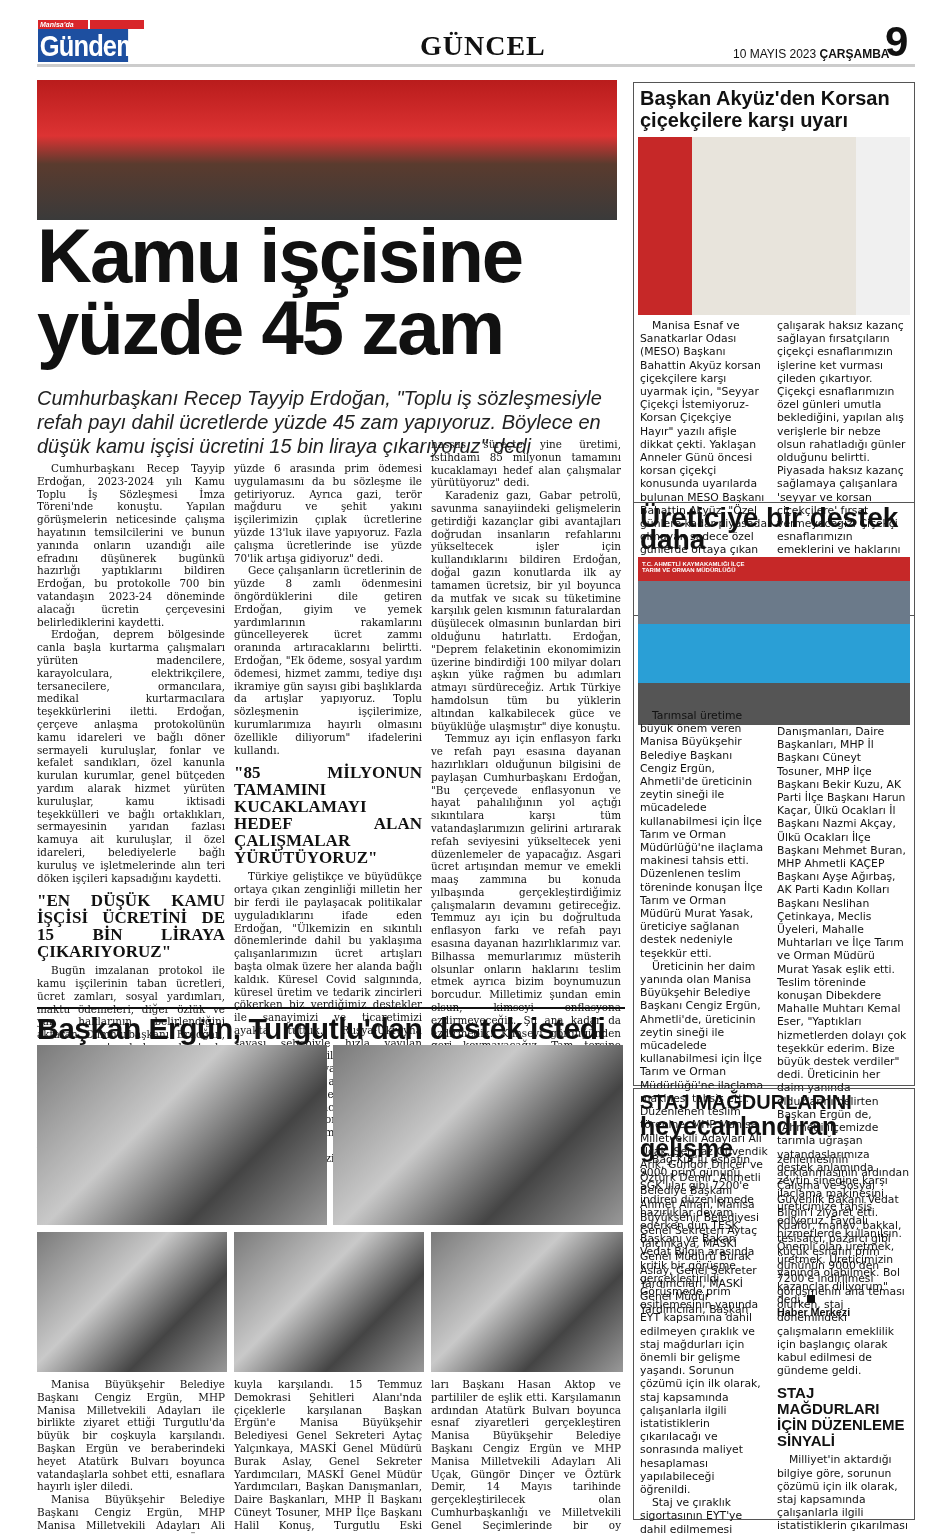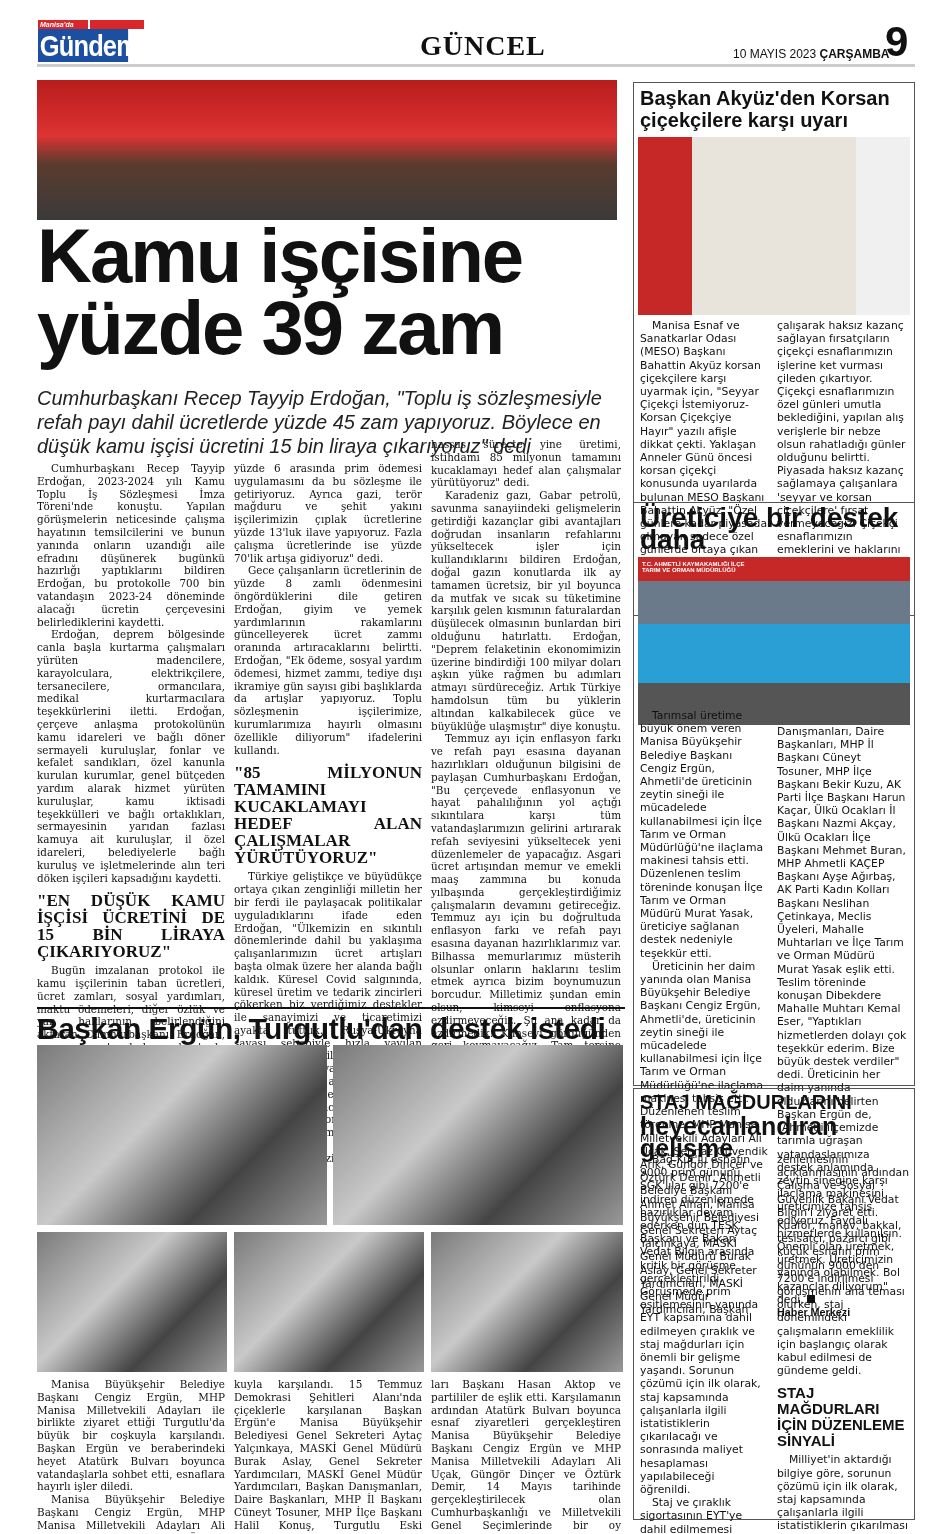--- a/index.html
+++ b/index.html
@@ -39,21 +39,21 @@
   <div class="main">Gündem</div>
 </div>
 <div class="abs section">GÜNCEL</div>
 <div class="abs date"><span>10 MAYIS 2023</span> <b>ÇARŞAMBA</b></div>
 <div class="abs pageno">9</div>
 <div class="abs hr-top"></div>
 
 <div class="abs ph-main"></div>
 <div class="abs headline">
   <div>Kamu işçisine</div>
-  <div>yüzde 39 zam</div>
+  <div>yüzde 45 zam</div>
 </div>
 <div class="abs deck">Cumhurbaşkanı Recep Tayyip Erdoğan, "Toplu iş sözleşmesiyle refah payı dahil ücretlerde yüzde 45 zam yapıyoruz. Böylece en düşük kamu işçisi ücretini 15 bin liraya çıkarıyoruz" dedi</div>
 
 <div class="abs col" style="left:37px;top:462px;width:188px">
   <p>Cumhurbaşkanı Recep Tayyip Erdoğan, 2023-2024 yılı Kamu Toplu İş Sözleşmesi İmza Töreni'nde konuştu. Yapılan görüşmelerin neticesinde çalışma hayatının temsilcilerini ve bunun yanında onların uzandığı aile efradını düşünerek bugünkü hazırlığı yaptıklarını bildiren Erdoğan, bu protokolle 700 bin vatandaşın 2023-24 döneminde alacağı ücretin çerçevesini belirlediklerini kaydetti.</p>
   <p>Erdoğan, deprem bölgesinde canla başla kurtarma çalışmaları yürüten madencilere, karayolculara, elektrikçilere, tersanecilere, ormancılara, medikal kurtarmacılara teşekkürlerini iletti. Erdoğan, çerçeve anlaşma protokolünün kamu idareleri ve bağlı döner sermayeli kuruluşlar, fonlar ve kefalet sandıkları, özel kanunla kurulan kurumlar, genel bütçeden yardım alarak hizmet yürüten kuruluşlar, kamu iktisadi teşekkülleri ve bağlı ortaklıkları, sermayesinin yarıdan fazlası kamuya ait kuruluşlar, il özel idareleri, belediyelerle bağlı kuruluş ve işletmelerinde alın teri döken işçileri kapsadığını kaydetti.</p>
   <div class="subh">"EN DÜŞÜK KAMU İŞÇİSİ ÜCRETİNİ DE 15 BİN LİRAYA ÇIKARIYORUZ"</div>
   <p>Bugün imzalanan protokol ile kamu işçilerinin taban ücretleri, ücret zamları, sosyal yardımları, maktu ödemeleri, diğer özlük ve yan haklarının belirlendiğini aktaran Cumhurbaşkanı Erdoğan, epeyce ayrıntısı bulunan bu toplu iş sözleşmesi çerçevesi ile refah payı dahil ücretlerde yüzde 45 zam yaptıklarını duyurdu. Böylece en düşük kamu işçisinin ücretini de 15 bin liraya çıkardıklarını açıklayan Erdoğan, "Başkaca iş primi ödemesi bulunmayan işçilerimize yüzde 4 ile</p>
 </div>
 <div class="abs col" style="left:234px;top:462px;width:188px">

